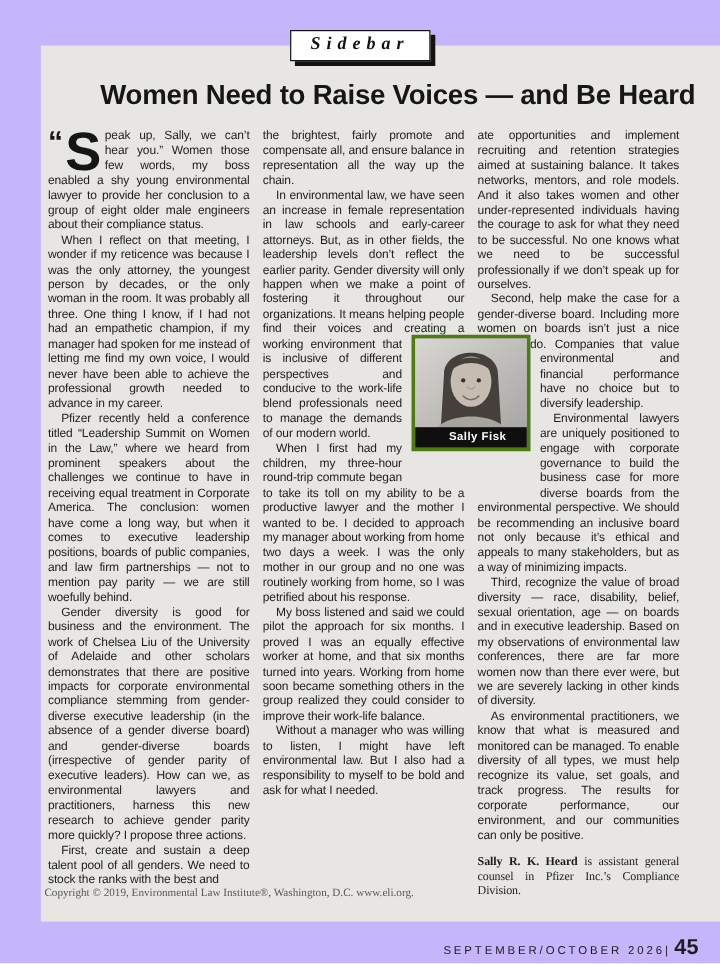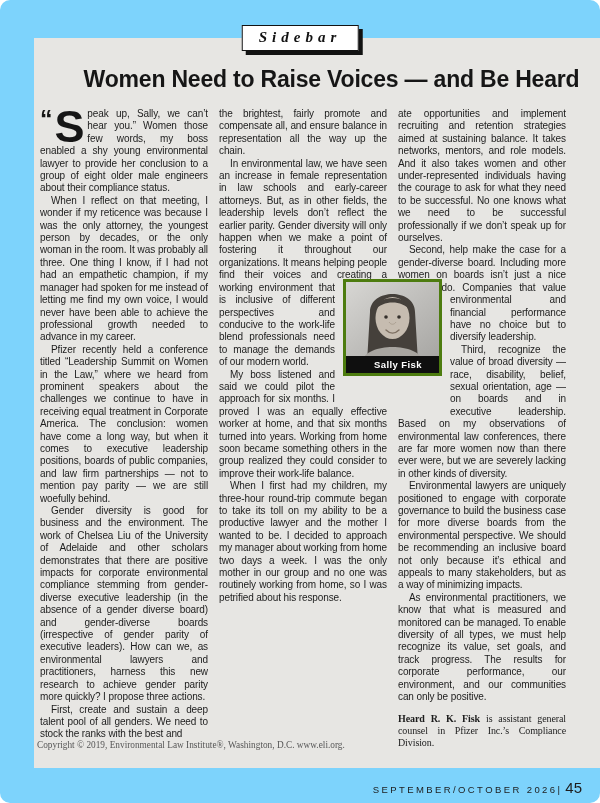--- a/index.html
+++ b/index.html
@@ -1,24 +1,23 @@
 <!DOCTYPE html>
 <html lang="en"><head>
 <meta charset="utf-8">
 <style>
   * { box-sizing: border-box; margin: 0; padding: 0; }
   html, body { background: #ffffff; }
   .page {
     position: relative;
     width: 600px;
     height: 803px;
-    background: #7dd3fc;
+    background: #c4b5fd;
     font-family: "Liberation Sans", sans-serif;
     overflow: hidden;
-    border-radius: 10px;
   }
   .panel {
     position: absolute;
     left: 34px;
     top: 38px;
     width: 595px;
     height: 730px;
     background: #e7e6e3;
   }
   .sidebar-tag {
@@ -141,22 +140,22 @@
     position: absolute;
     right: 18px;
     top: 779px;
     font-size: 9.5px;
     letter-spacing: 2.4px;
     color: #1d1d1d;
     display: flex;
     align-items: baseline;
   }
   .issue-line .page-num {
-    font-weight: normal;
-    font-size: 15px;
+    font-weight: bold;
+    font-size: 18px;
     letter-spacing: 0;
     margin-left: 3px;
   }
 </style>
 </head>
 <body>
 
 <div class="page">
 
   <div class="sidebar-tag">Sidebar</div>
@@ -191,31 +190,32 @@
                   <ellipse cx="49.5" cy="36" rx="17" ry="21" fill="#c6bcb0"></ellipse>
                   <path d="M32 28 C33 12 66 12 67 28 C59 18 40 18 32 28 Z" fill="#45403b"></path>
                   <circle cx="43" cy="35" r="1.8" fill="#35302b"></circle>
                   <circle cx="56" cy="35" r="1.8" fill="#35302b"></circle>
                   <path d="M43 48 C47 52 52 52 56 48" stroke="#7d6f61" stroke-width="1.4" fill="none" stroke-linecap="round"></path>
                   <path d="M46 40 C48 43 51 43 53 40" stroke="#ab9f91" stroke-width="1" fill="none"></path>
                 </svg>
                 <span class="photo-caption">Sally Fisk</span>
               </span>
             </span><span>that is inclusive of different perspectives and conducive to the work-life blend professionals need to manage the demands of our modern world.</span></p>
+        <p class="ind">When I first had my children, my three-hour round-trip commute began to take its toll on my ability to be a productive lawyer and the mother I wanted to be. I decided to approach my manager about working from home two days a week. I was the only mother in our group and no one was routinely working from home, so I was petrified about his response.</p>
         <p class="ind">My boss listened and said we could pilot the approach for six months. I proved I was an equally effective worker at home, and that six months turned into years. Working from home soon became something others in the group realized they could consider to improve their work-life balance.</p>
-        <p class="ind">When I first had my children, my three-hour round-trip commute began to take its toll on my ability to be a productive lawyer and the mother I wanted to be. I decided to approach my manager about working from home two days a week. I was the only mother in our group and no one was routinely working from home, so I was petrified about his response.</p>
+        <p class="ind">Without a manager who was willing to listen, I might have left environmental law. But I also had a responsibility to myself to be bold and ask for what I needed.</p>
       </div>
 
       <div class="col">
         <p>ate opportunities and implement recruiting and retention strategies aimed at sustaining balance. It takes networks, mentors, and role models. And it also takes women and other under-represented individuals having the courage to ask for what they need to be successful. No one knows what we need to be successful professionally if we don’t speak up for ourselves.</p>
         <p class="ind"><span>Second, help make the case for a gender-diverse board. Including more women on boards isn’t just a nice thing to do. Companies that </span><span class="spacer sp-c3"></span><span>value environmental and financial performance have no choice but to diversify leadership.</span></p>
+        <p class="ind">Environmental lawyers are uniquely positioned to engage with corporate governance to build the business case for more diverse boards from the environmental perspective. We should be recommending an inclusive board not only because it’s ethical and appeals to many stakeholders, but as a way of minimizing impacts.</p>
         <p class="ind">Third, recognize the value of broad diversity — race, disability, belief, sexual orientation, age — on boards and in executive leadership. Based on my observations of environmental law conferences, there are far more women now than there ever were, but we are severely lacking in other kinds of diversity.</p>
-        <p class="ind">Environmental lawyers are uniquely positioned to engage with corporate governance to build the business case for more diverse boards from the environmental perspective. We should be recommending an inclusive board not only because it’s ethical and appeals to many stakeholders, but as a way of minimizing impacts.</p>
         <p class="ind">As environmental practitioners, we know that what is measured and monitored can be managed. To enable diversity of all types, we must help recognize its value, set goals, and track progress. The results for corporate performance, our environment, and our communities can only be positive.</p>
-        <p class="bio"><span class="bio-name">Heard R. K. Fisk</span><span> is assistant general counsel in Pfizer Inc.’s Compliance Division.</span></p>
+        <p class="bio"><span class="bio-name">Sally R. K. Heard</span><span> is assistant general counsel in Pfizer Inc.’s Compliance Division.</span></p>
       </div>
 
     </div>
   </div>
 
   <div class="copyright">
     <div>Copyright © 2019, Environmental Law Institute®, Washington, D.C. www.eli.org.</div>
   </div>
 
   <div class="issue-line">

